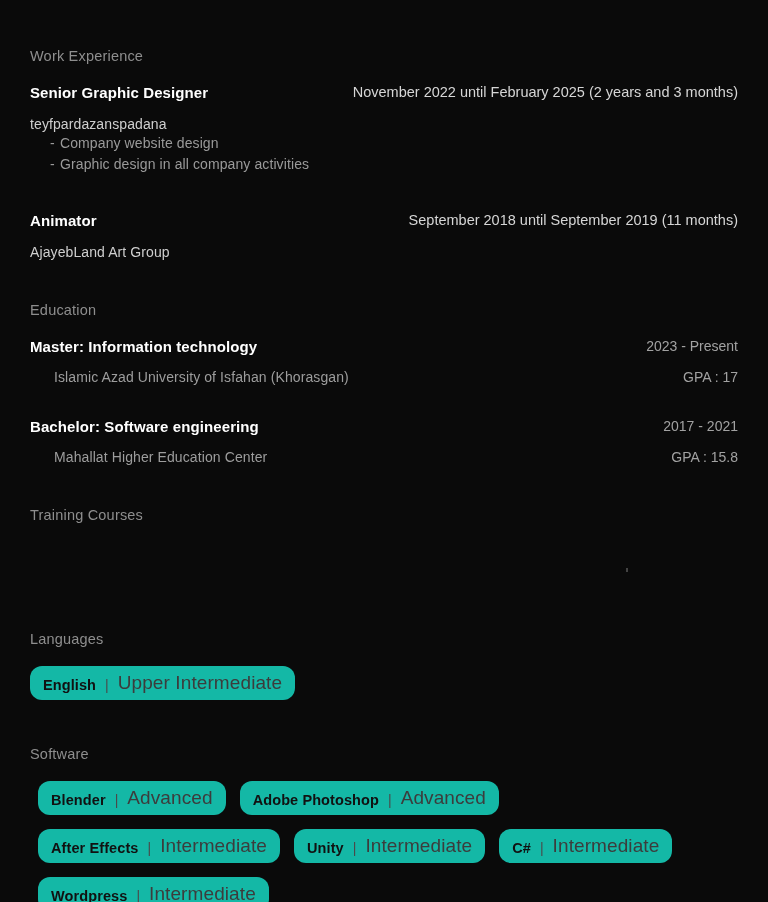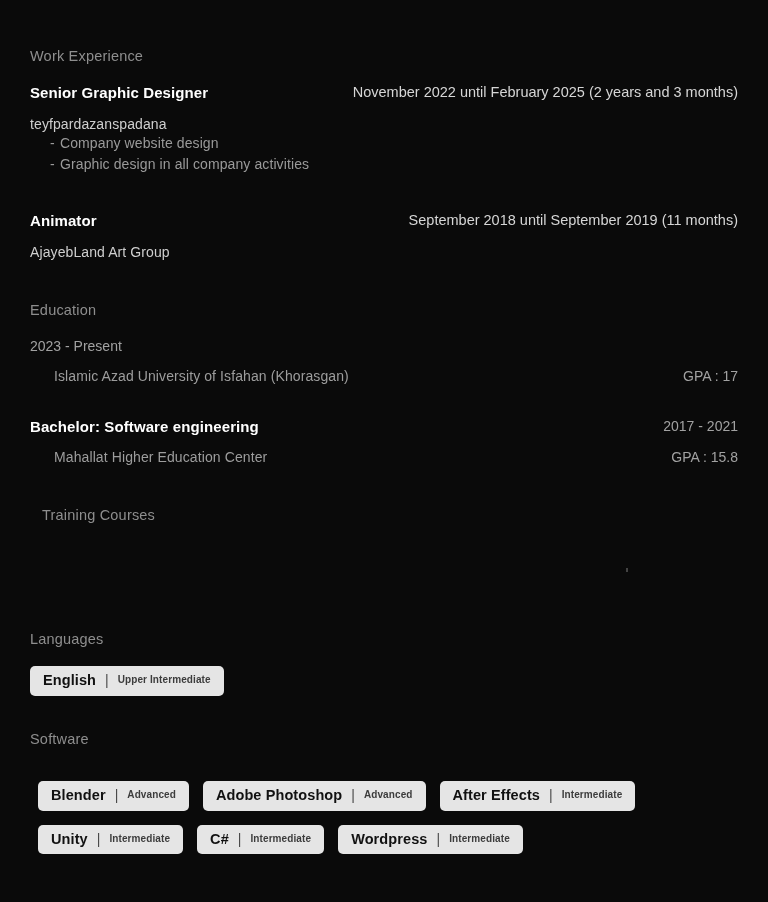--- a/index.html
+++ b/index.html
@@ -100,67 +100,67 @@
 
   
   .chip-row {
     display: flex;
     flex-wrap: wrap;
     gap: 14px;
   }
 
   .chip {
     display: inline-flex;
-    align-items: center;
-    background: #e5e5e5;
-    border-radius: 5px;
+    align-items: flex-end;
+    background: #14b8a6;
+    border-radius: 12px;
     padding: 7px 13px 8px 13px;
     line-height: 1;
     white-space: nowrap;
   }
 
   .chip-name {
     font-size: 14.5px;
     font-weight: 700;
     color: #111111;
     letter-spacing: 0.1px;
   }
 
   .chip-sep {
     font-size: 14px;
     font-weight: 400;
     color: #4a4a4a;
     margin: 0 9px;
   }
 
   .chip-level {
-    font-size: 10px;
-    font-weight: 700;
+    font-size: 19px;
+    font-weight: 400;
     color: #3c3c3c;
     letter-spacing: 0.1px;
   }
 
   
   .abs { position: absolute; }
 
   #work-heading      { left: 30px; top: 48px;  }
   #work-entry-0      { left: 30px; top: 84px;  width: 708px; }
   #work-entry-1      { left: 30px; top: 212px; width: 708px; }
 
   #education-heading { left: 30px; top: 302px; }
   #edu-entry-0       { left: 30px; top: 338px; width: 708px; }
   #edu-entry-1       { left: 30px; top: 418px; width: 708px; }
 
-  #training-heading  { left: 30px; top: 507px; margin-left: 12px; }
+  #training-heading  { left: 30px; top: 507px; }
   #train-entry-0     { left: 30px; top: 542px; width: 708px; }
 
   #languages-heading { left: 30px; top: 631px; }
   #languages-chips   { left: 30px; top: 666px; width: 708px; }
 
-  #software-heading  { left: 30px; top: 731px; text-align: center; }
+  #software-heading  { left: 30px; top: 746px; text-align: center; }
   #software-chips    { left: 38px; top: 781px; width: 708px; }
 
   .entry-subrow { margin-top: 14px; }
 
   
   .speck {
     position: absolute;
     left: 626px;
     top: 568px;
     width: 2px;
@@ -197,20 +197,21 @@
     </div>
     <div class="entry-subrow">
       <span class="row-left-sub">AjayebLand Art Group</span>
     </div>
   </div>
 
   <div class="abs section-heading" id="education-heading">Education</div>
 
   <div class="abs" id="edu-entry-0">
     <div class="row">
+      <span class="row-left-strong">Master: Information technology</span>
       <span class="row-right-dim">2023 - Present</span>
     </div>
     <div class="row entry-subrow">
       <span class="row-left-dim">Islamic Azad University of Isfahan (Khorasgan)</span>
       <span class="row-right-dim">GPA : 17</span>
     </div>
   </div>
 
   <div class="abs" id="edu-entry-1">
     <div class="row">

